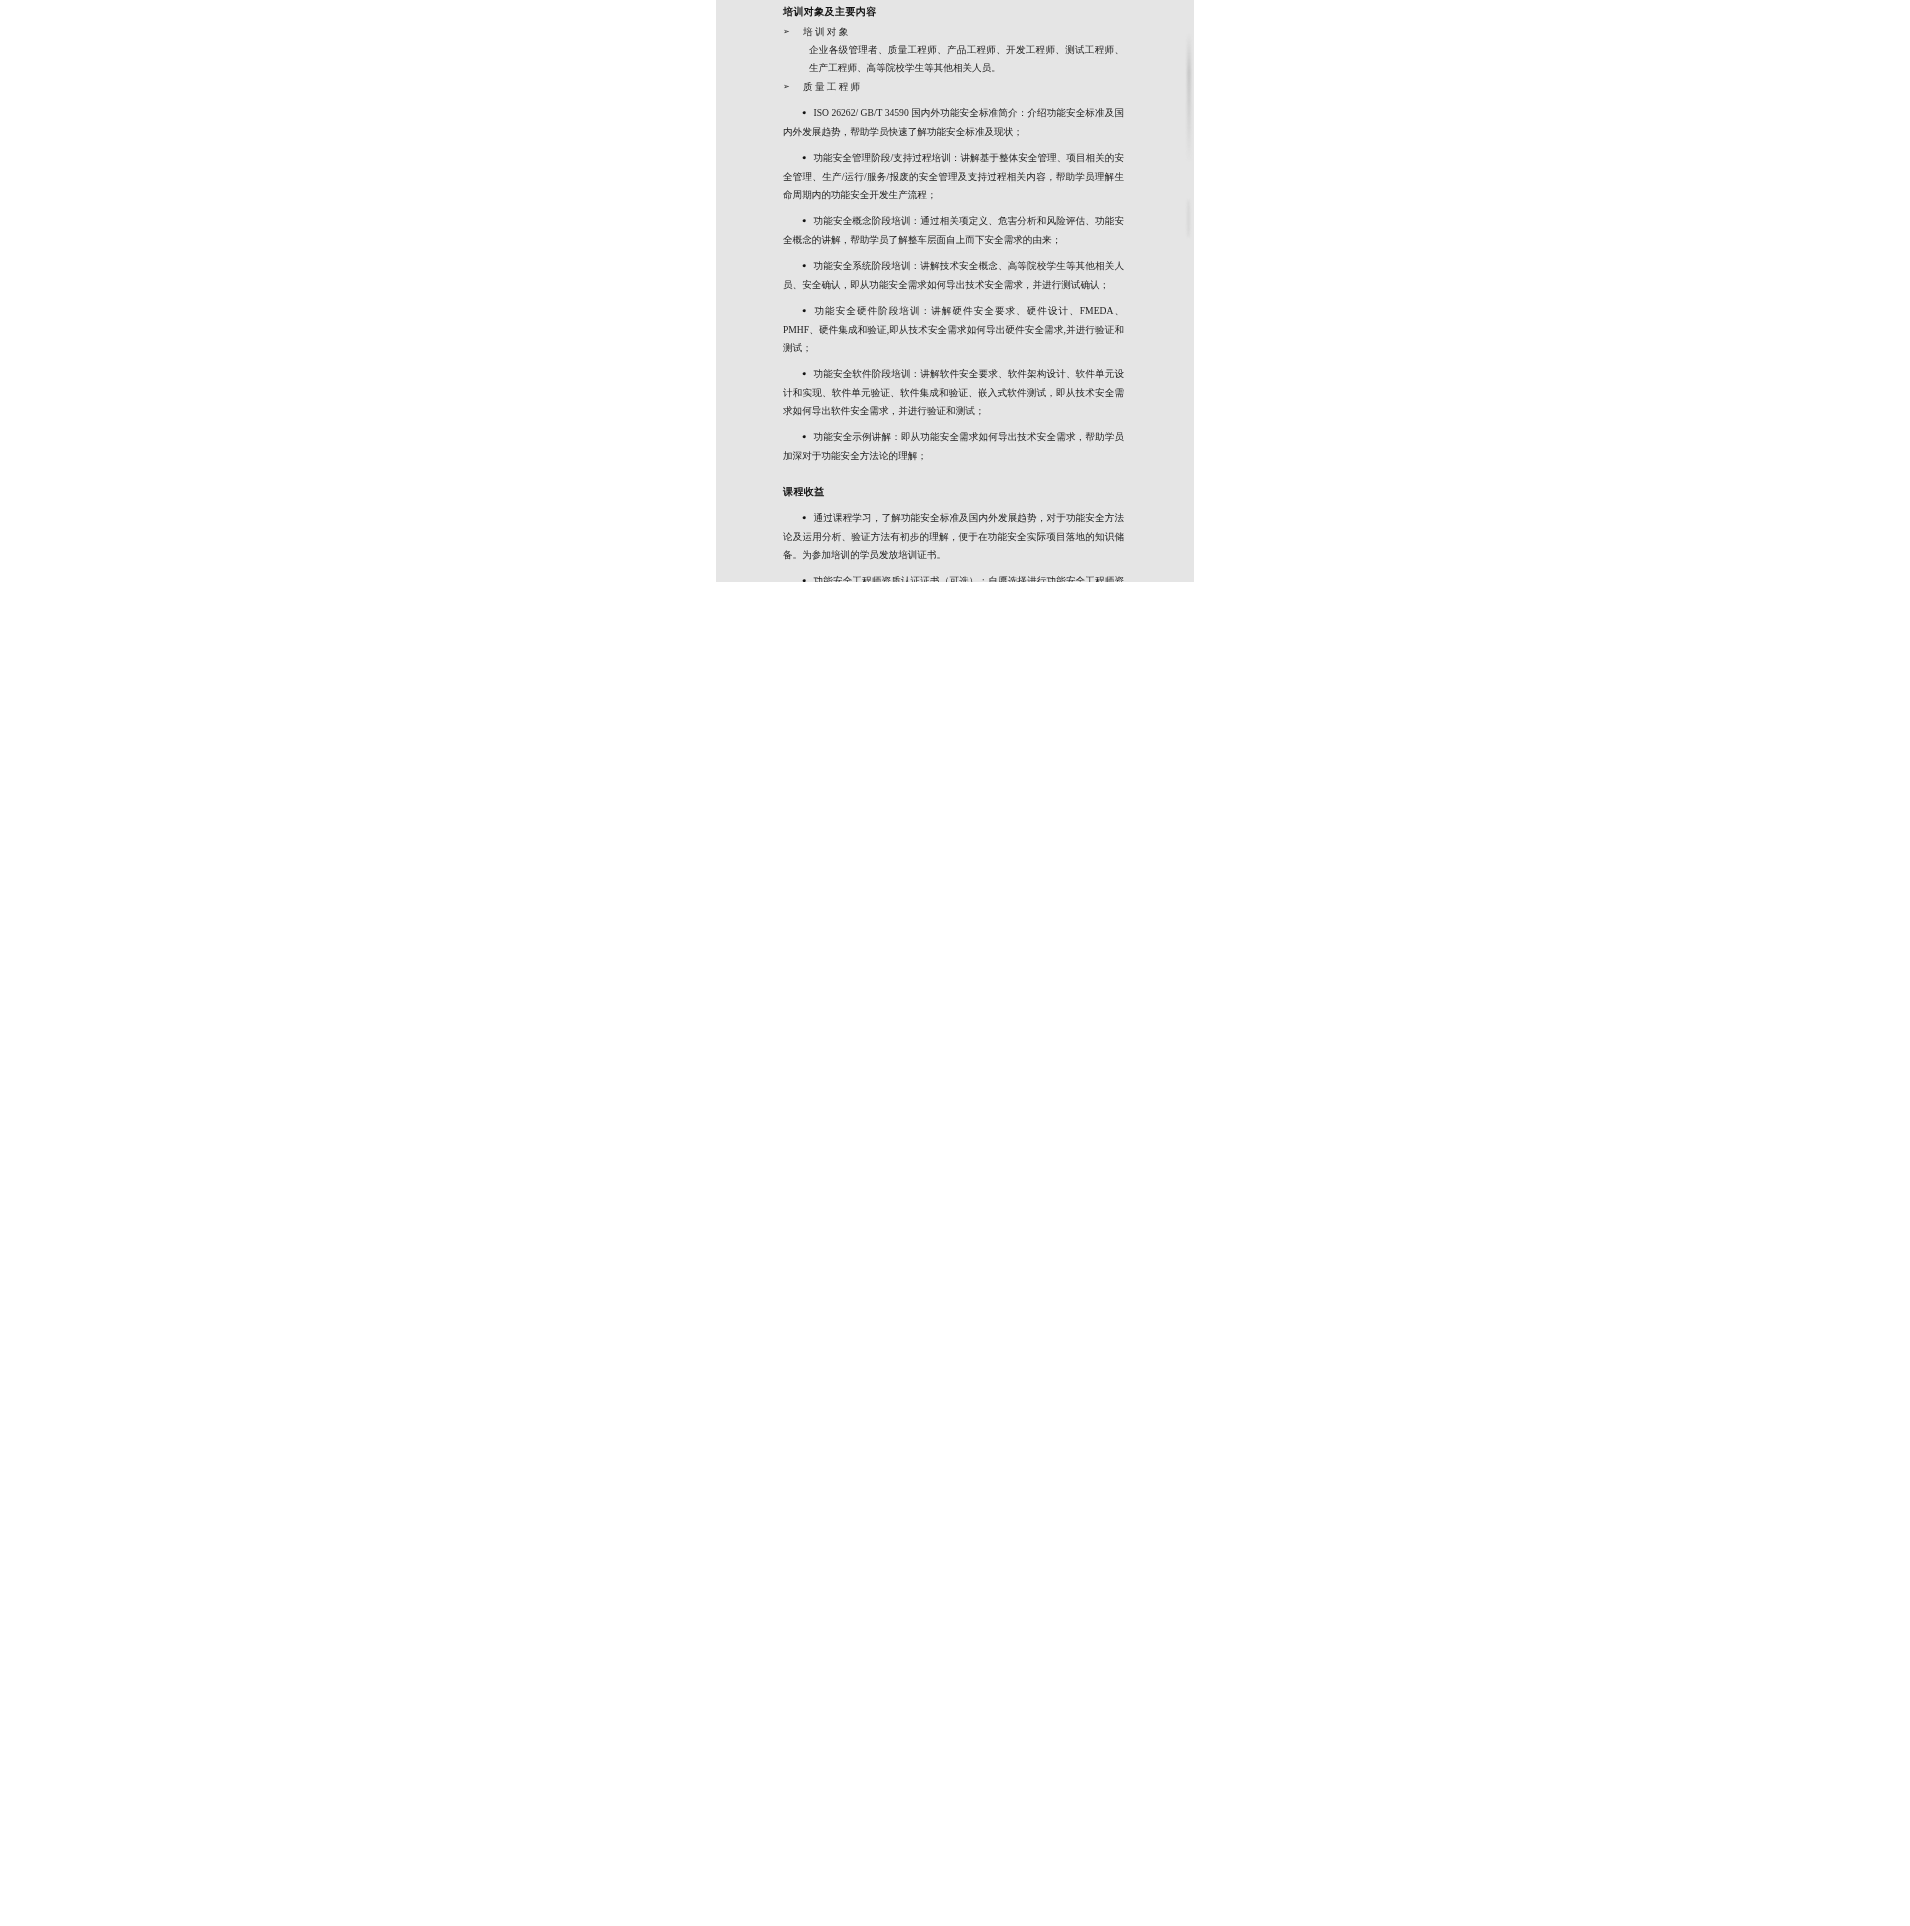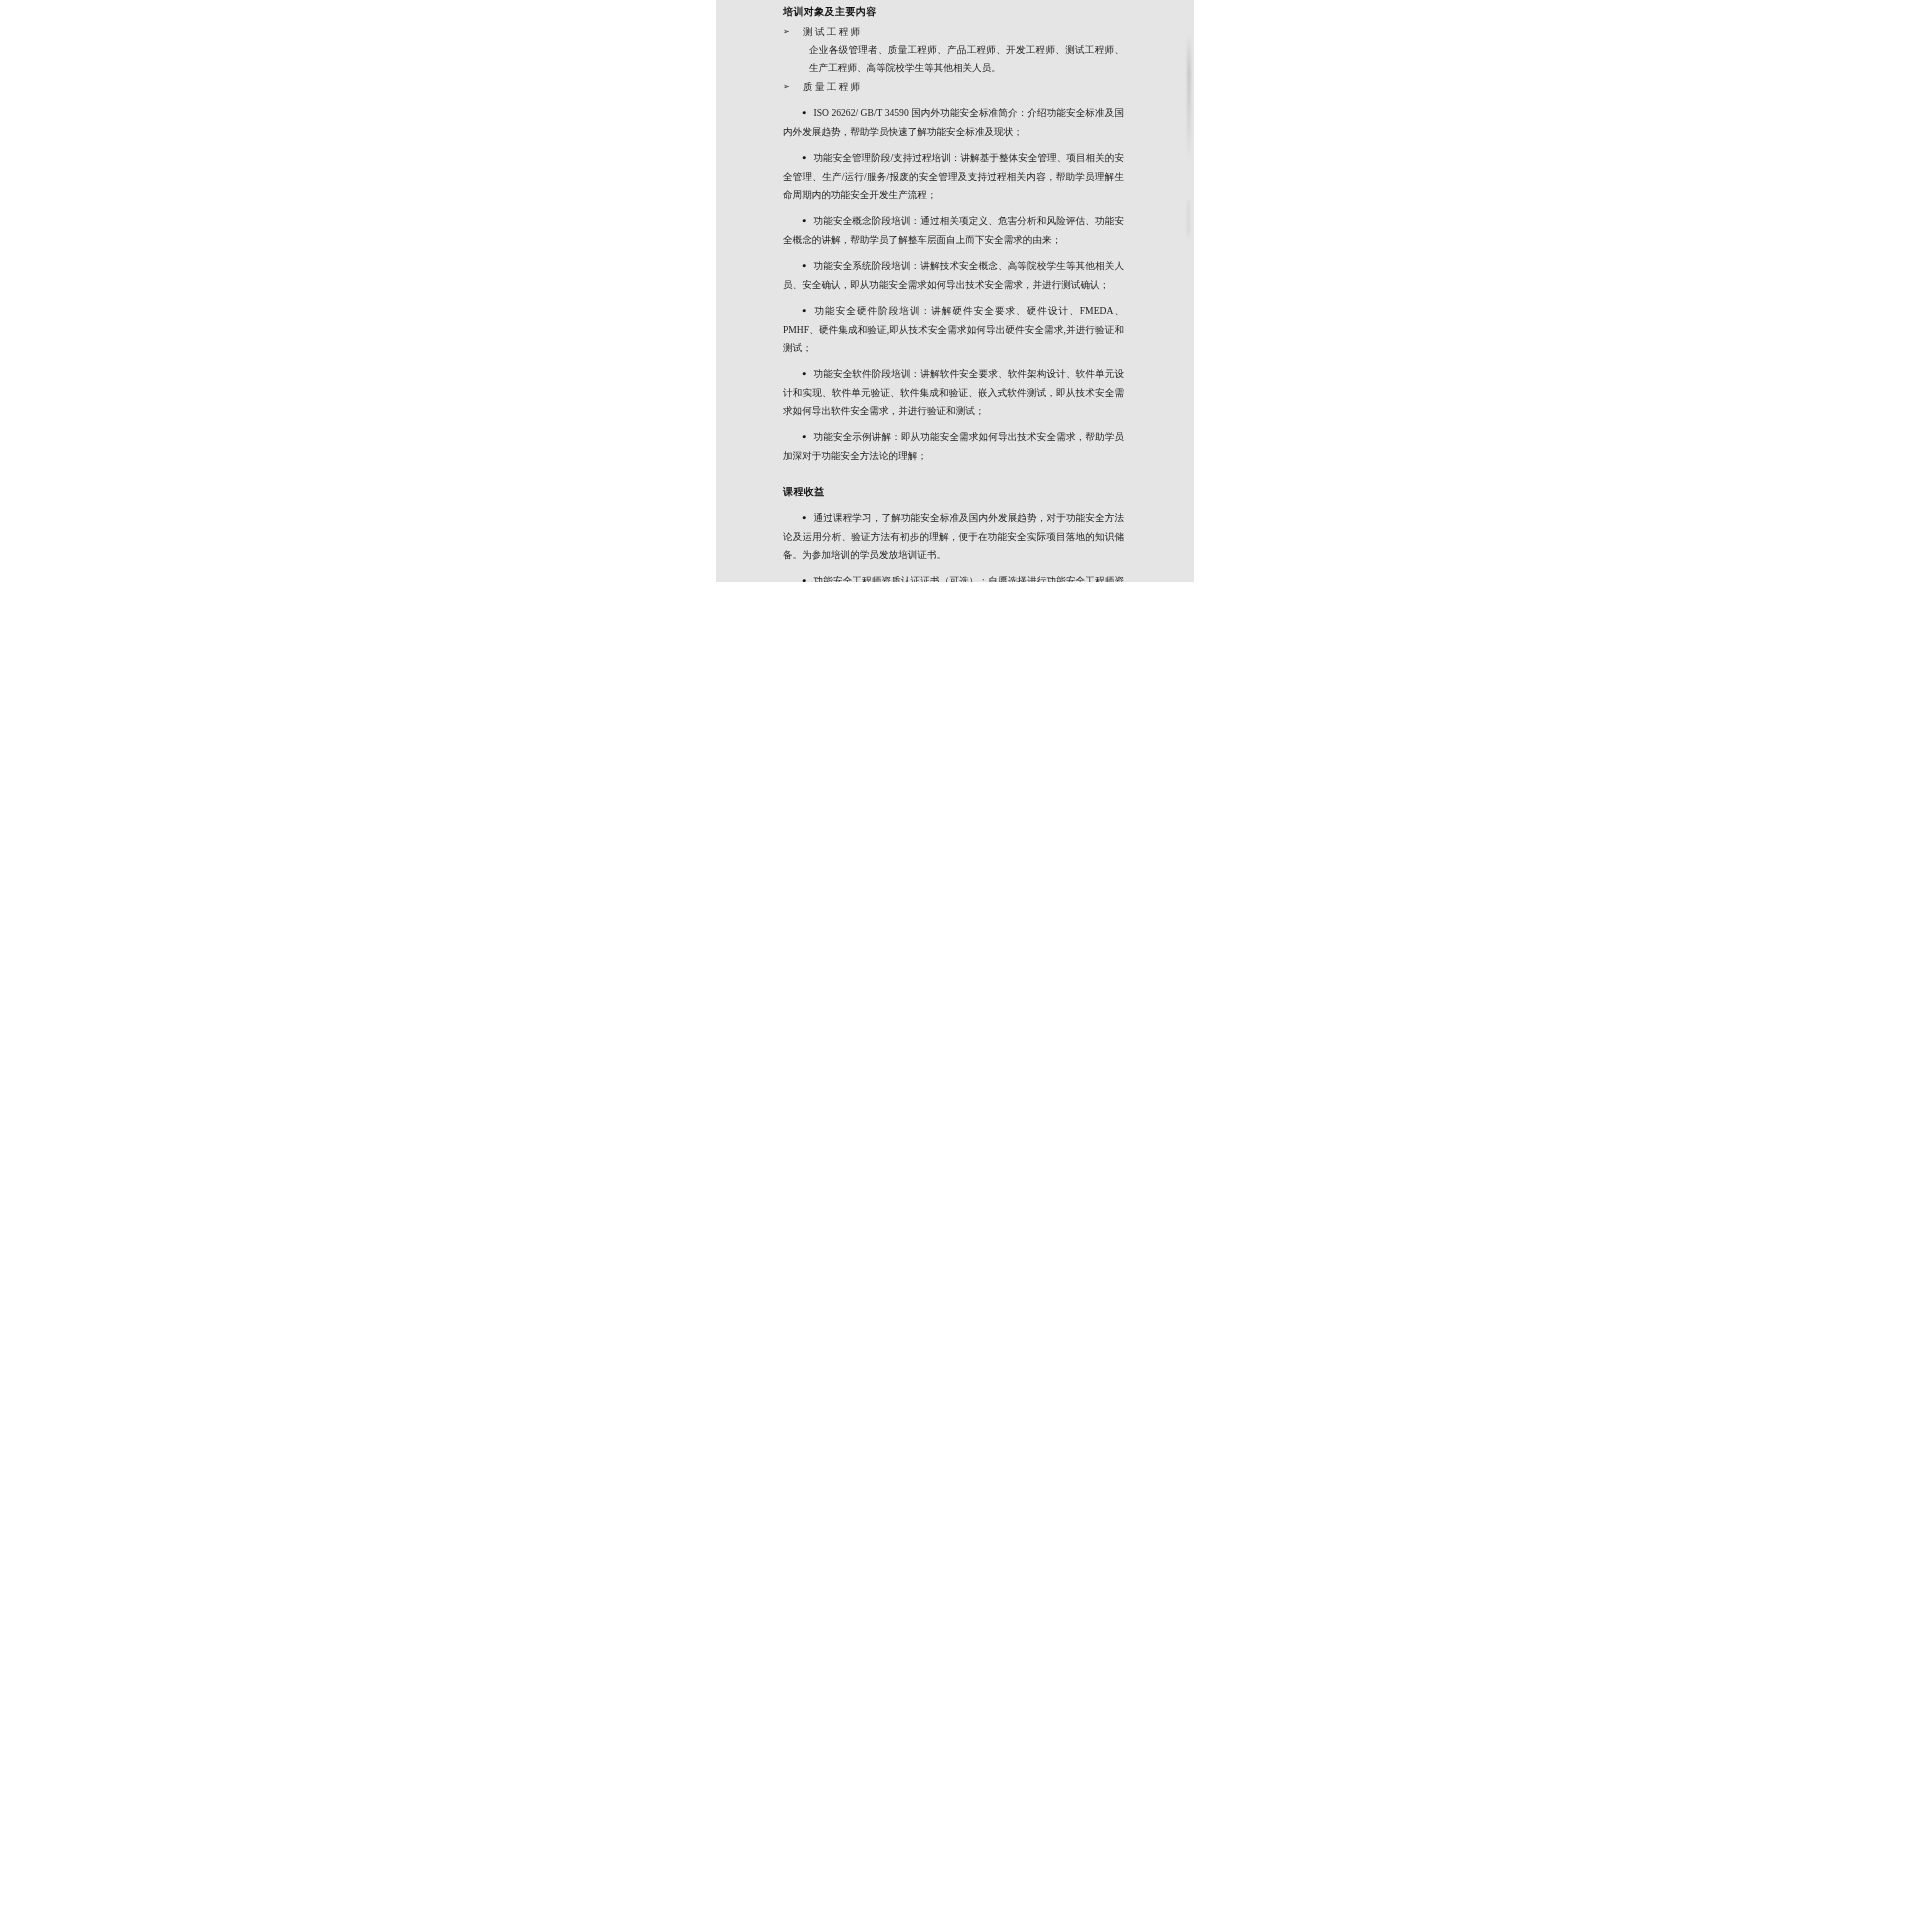--- a/index.html
+++ b/index.html
@@ -67,21 +67,21 @@
 
 <div class="page">
 
   <div class="streak s1"></div>
   <div class="streak s2"></div>
 
   <h1 class="h1">培训对象及主要内容</h1>
 
   <div class="arrow-item">
     <span class="arrow-marker">➢</span>
-    <span class="arrow-label">测试工程师</span>
+    <span class="arrow-label">培训对象</span>
   </div>
 
   <p class="indent-block">企业各级管理者、质量工程师、产品工程师、开发工程师、测试工程师、生产工程师、高等院校学生等其他相关人员。</p>
 
   <div class="arrow-item">
     <span class="arrow-marker">➢</span>
     <span class="arrow-label">质量工程师</span>
   </div>
 
   <p class="bullet"><span class="dot">●</span><span>ISO 26262/ GB/T 34590 国内外功能安全标准简介：介绍功能安全标准及国内外发展趋势，帮助学员快速了解功能安全标准及现状；</span></p>

